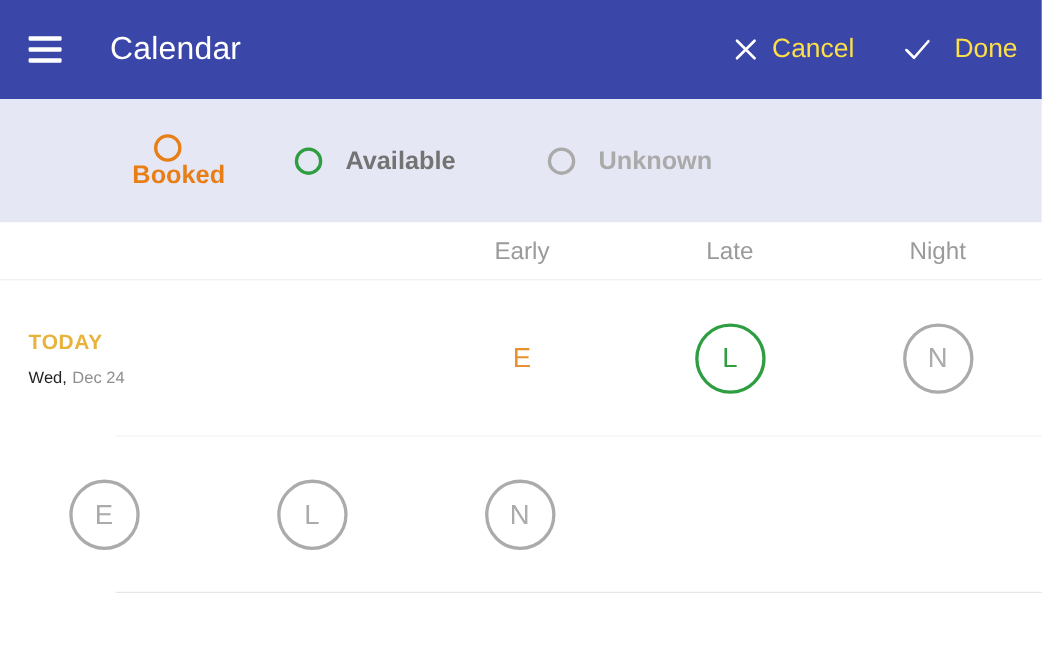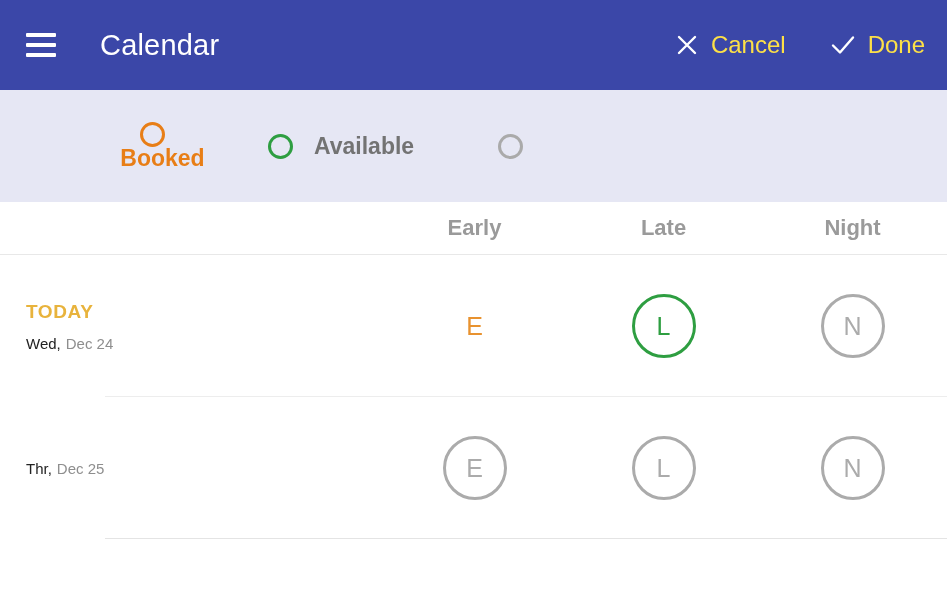--- a/index.html
+++ b/index.html
@@ -61,21 +61,21 @@
   }
   .appbar-spacer { flex: 1 1 auto; }
   .appbar-action {
     display: flex;
     align-items: center;
     color: #fde047;
     font-size: 24px;
     cursor: pointer;
     white-space: nowrap;
   }
-  .appbar-action + .appbar-action { margin-left: 44px; }
+  .appbar-action + .appbar-action { margin-left: 44px; gap: 9px; }
   .appbar-action .glyph {
     display: inline-flex;
     align-items: center;
     justify-content: center;
     margin-right: 12px;
   }
   .appbar-action .label { line-height: 1; }
 
   
   .legend {
@@ -111,21 +111,20 @@
     line-height: 1;
   }
 
   
   .col-header {
     height: 52px;
     display: flex;
     align-items: center;
     border-bottom: 1px solid #E8E8E8;
     flex: none;
-    font-weight: bold;
   }
   .col-header .daycell { flex: none; width: 380px; }
   .col-header .shiftcell {
     flex: none;
     width: 189px;
     text-align: center;
     color: #9A9A9A;
     font-size: 22px;
     line-height: 1;
   }
@@ -230,20 +229,21 @@
     <div class="legend-item w-booked">
       <span class="legend-dot" style="color:#E87E16"></span>
       <span class="legend-label" style="color:#E87E16">Booked</span>
     </div>
     <div class="legend-item w-available">
       <span class="legend-dot" style="color:#2E9E41"></span>
       <span class="legend-label" style="color:#737373">Available</span>
     </div>
     <div class="legend-item">
       <span class="legend-dot" style="color:#AAAAAA"></span>
+      <span class="legend-label" style="color:#AAAAAA">Unknown</span>
     </div>
   </div>
 
   <div class="col-header">
     <div class="daycell"></div>
     <div class="shiftcell">Early</div>
     <div class="shiftcell">Late</div>
     <div class="shiftcell">Night</div>
   </div>
 
@@ -261,25 +261,20 @@
       </div>
       <div class="shiftcell">
         <div class="marker ring" style="color:#2E9E41">L</div>
       </div>
       <div class="shiftcell">
         <div class="marker ring" style="color:#ABABAB">N</div>
       </div>
     </div>
 
     <div class="day-row row-last">
-      <div class="daycell">
-        <div class="date-line">
-          <span class="date-dow">Thr,</span><span class="date-rest">Dec 25</span>
-        </div>
-      </div>
       <div class="shiftcell">
         <div class="marker ring" style="color:#ABABAB">E</div>
       </div>
       <div class="shiftcell">
         <div class="marker ring" style="color:#ABABAB">L</div>
       </div>
       <div class="shiftcell">
         <div class="marker ring" style="color:#ABABAB">N</div>
       </div>
     </div>

